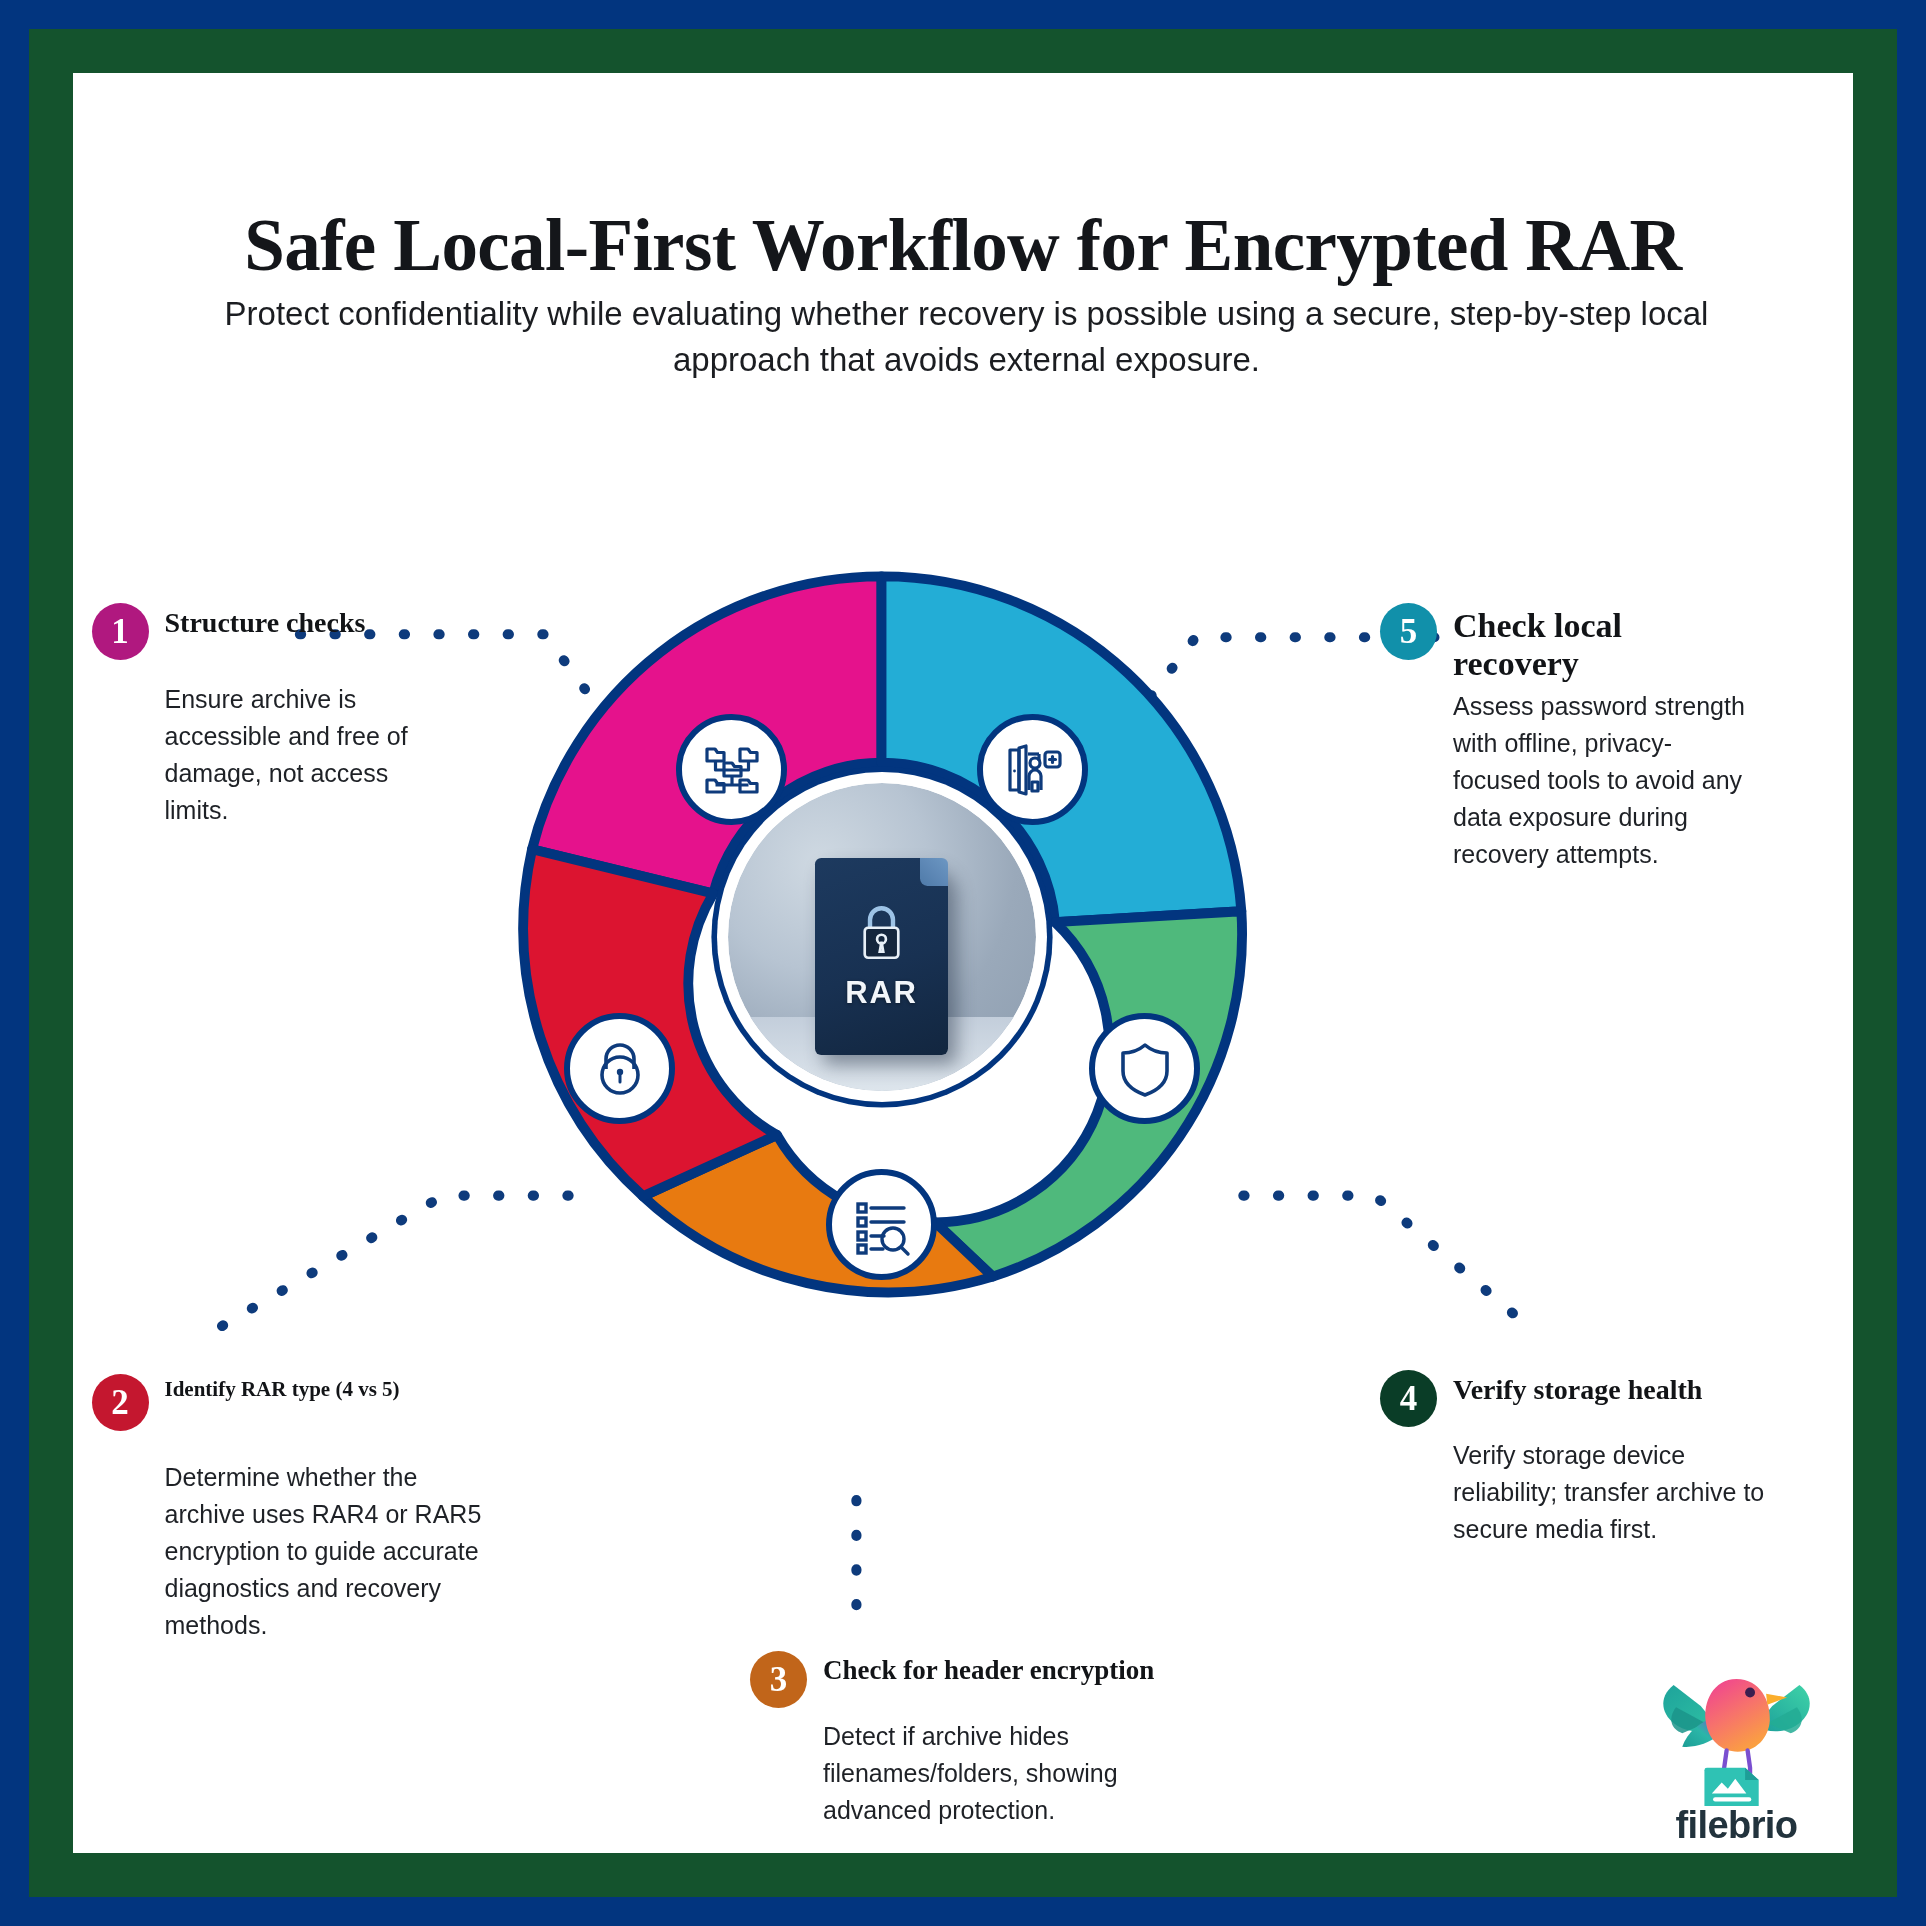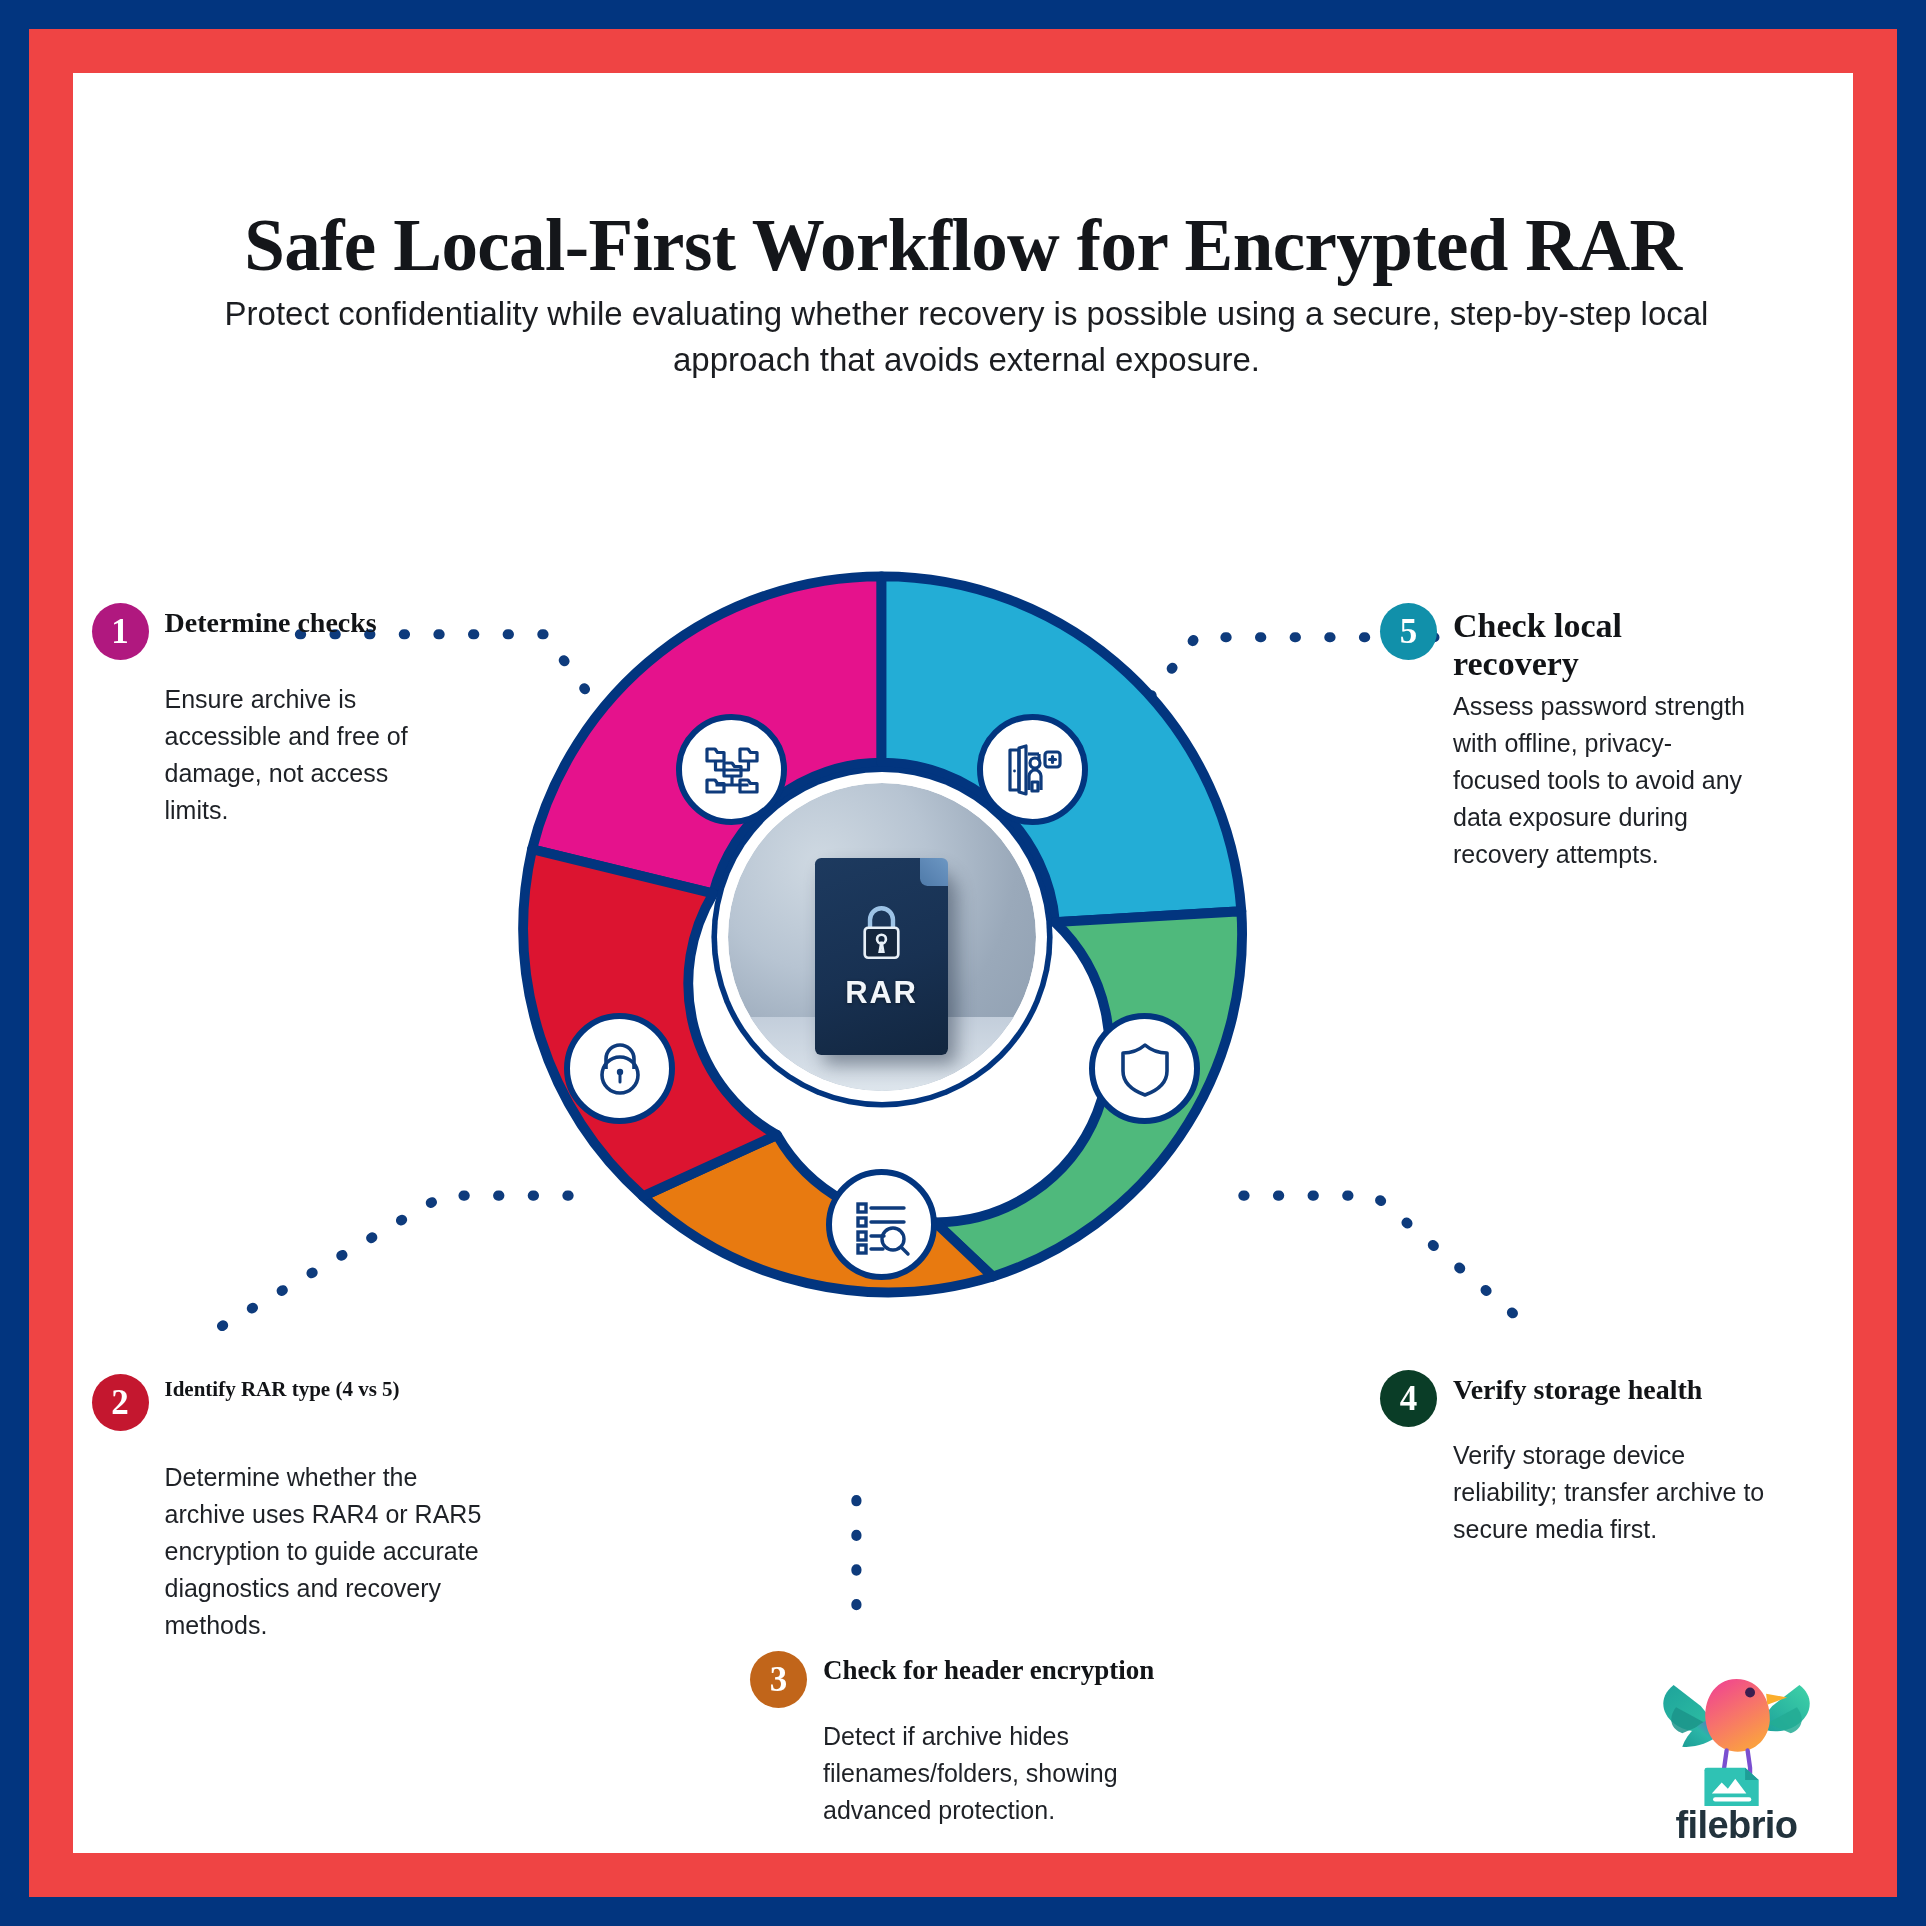--- a/index.html
+++ b/index.html
@@ -1,20 +1,20 @@
 <!DOCTYPE html>
 <html style="font-size:10px"><head>
 <meta charset="utf-8">
 <title>Safe Local-First Workflow for Encrypted RAR</title>
 <style>
   html,body{margin:0;padding:0;background:#ffffff;}
   body{width:1926px;height:1926px;font-family:"Liberation Sans",sans-serif;overflow:hidden;}
 
   #frame-outer{position:absolute;inset:0;background:#02357F;}
-  #frame-mid{position:absolute;left:29px;top:29px;right:29px;bottom:29px;background:#ef4444;}
+  #frame-mid{position:absolute;left:29px;top:29px;right:29px;bottom:29px;background:#14532d;}
   #canvas{position:absolute;left:44px;top:44px;right:44px;bottom:44px;background:#ffffff;overflow:hidden;}
 
   
   #page-title{
     position:absolute;left:0;right:0;top:86px;text-align:center;
     font-family:"Liberation Serif",serif;font-weight:bold;
     font-size:73px;letter-spacing:-0.6px;color:#14161a;line-height:1.05;
   }
   #page-subtitle{
     position:absolute;left:99px;right:92px;top:185px;text-align:center;
@@ -213,21 +213,21 @@
               <path d="M21 56h12"></path>
             <circle cx="43" cy="46" r="11"></circle>
               <path d="M51 54l7 7"></path>
           </svg>
         </div>
       </div>
 
       <div class="step" id="step-1">
         <div class="step-head">
           <div class="badge" style="background:#B0187F">1</div>
-          <div class="step-title t-md">Determine checks</div>
+          <div class="step-title t-md">Structure checks</div>
         </div>
         <div class="step-body">Ensure archive is accessible and free of damage, not access limits.</div>
       </div>
 
       <div class="step" id="step-2">
         <div class="step-head">
           <div class="badge" style="background:#C4172F">2</div>
           <div class="step-title" style="font-size:21px">Identify RAR type (4 vs 5)</div>
         </div>
         <div class="step-body">Determine whether the archive uses RAR4 or RAR5 encryption to guide accurate diagnostics and recovery methods.</div>

